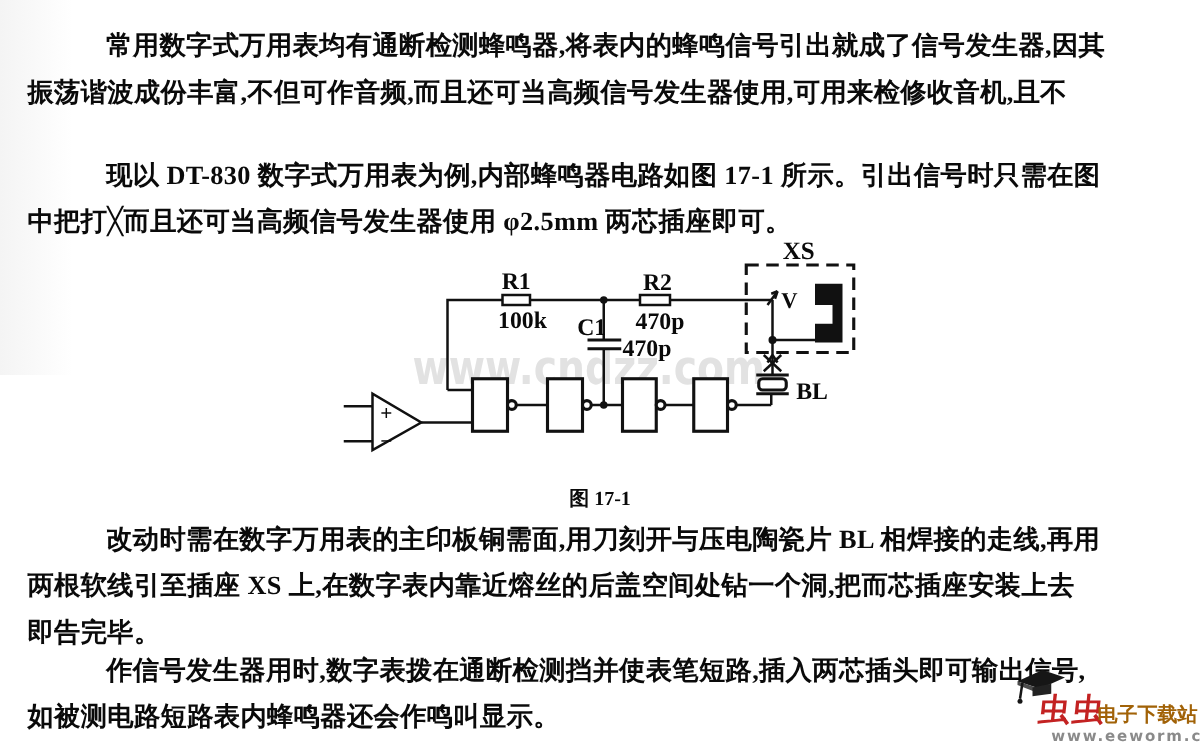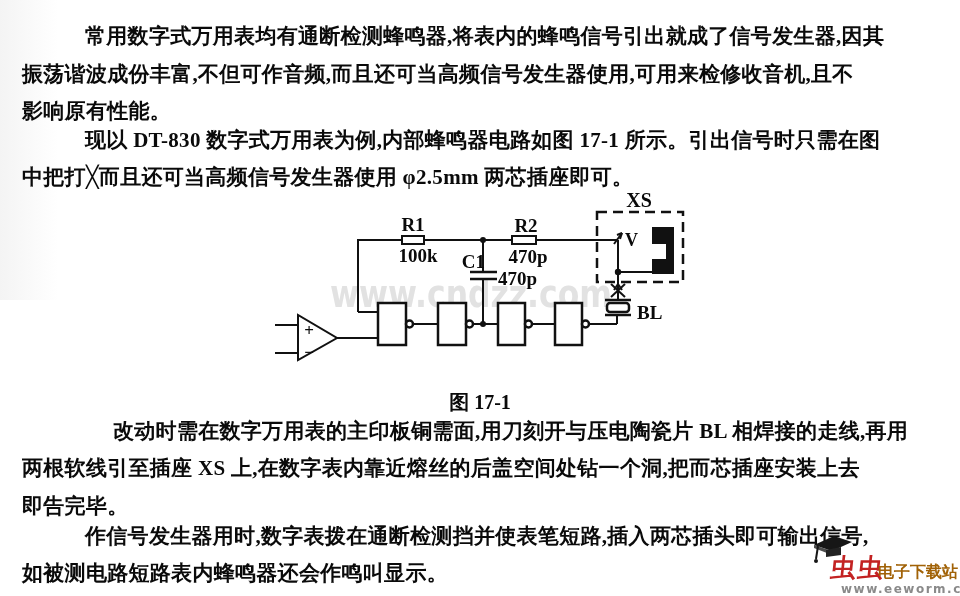--- a/index.html
+++ b/index.html
@@ -3,41 +3,40 @@
 <meta charset="utf-8">
 <style>
   html,body{margin:0;padding:0;background:#fff;}
   .page{position:relative;width:960px;height:596px;background:#ffffff;overflow:hidden;
         font-family:"Liberation Serif","DejaVu Serif",serif;color:#0a0a0a;padding-left:12px;}
   .edge-shade{position:absolute;left:0;top:140;width:58px;height:300px;
         background:linear-gradient(to right,#ebebeb,#ffffff);opacity:.55;pointer-events:none;}
   .tl{position:absolute;white-space:nowrap;font-weight:bold;font-size:21px;
       letter-spacing:0.3px;line-height:24px;}
   .caption{position:absolute;left:0;top:389px;width:960px;text-align:center;
-      font-weight:bold;font-size:20px;}
+      font-weight:bold;font-size:16px;}
   .figure-svg{position:absolute;left:258px;top:186px;}
   .logo-brand{position:absolute;left:831px;top:551px;font-size:25px;font-weight:bold;
       color:#c32222;transform:skewX(-6deg);letter-spacing:2px;}
   .logo-site{position:absolute;left:878px;top:562px;font-size:16px;font-weight:bold;color:#a16207;
       font-family:"DejaVu Sans","Liberation Sans",sans-serif;letter-spacing:0px;}
   .logo-url{position:absolute;left:841px;top:582px;font-size:12px;font-weight:bold;color:#8a8a8a;
       font-family:"DejaVu Sans","Liberation Sans",sans-serif;letter-spacing:1.5px;}
   .cap-svg{position:absolute;left:810px;top:533px;}
   svg text{font-family:"Liberation Serif","DejaVu Serif",serif;font-weight:bold;fill:#0a0a0a;}
   svg .wm{font-family:"DejaVu Sans","Liberation Sans",sans-serif;fill:#e2e2e2;font-weight:bold;}
 </style>
 </head>
 <body>
 
 <div class="page">
   <div class="edge-shade"></div>
 
   <div class="tl" style="left:85px;top:24px;">常用数字式万用表均有通断检测蜂鸣器,将表内的蜂鸣信号引出就成了信号发生器,因其</div>
   <div class="tl" style="left:22px;top:62px;">振荡谐波成份丰富,不但可作音频,而且还可当高频信号发生器使用,可用来检修收音机,且不</div>
-  <div class="tl" style="left:22px;top:99px;">影响原有性能。</div>
 
   <div class="tl" style="left:85px;top:128px;">现以 DT-830 数字式万用表为例,内部蜂鸣器电路如图 17-1 所示。引出信号时只需在图</div>
   <div class="tl" style="left:22px;top:165px;">中把打╳而且还可当高频信号发生器使用 φ2.5mm 两芯插座即可。</div>
 
   <svg class="figure-svg" width="440" height="200" viewBox="0 0 440 200">
 
     <text class="wm" x="72" y="121" font-size="38" textLength="282" lengthAdjust="spacingAndGlyphs">www.cndzz.com</text>
 
     <g stroke="#111" stroke-width="2" fill="none">
 
@@ -122,21 +121,21 @@
 
     <g fill="#111">
       <circle cx="225" cy="54" r="3"></circle>
       <circle cx="360" cy="86" r="3.2"></circle>
       <circle cx="225" cy="138" r="3"></circle>
     </g>
   </svg>
 
   <div class="caption">图 17-1</div>
 
-  <div class="tl" style="left:85px;top:419px;margin-left:28px;">改动时需在数字万用表的主印板铜需面,用刀刻开与压电陶瓷片 BL 相焊接的走线,再用</div>
+  <div class="tl" style="left:85px;top:419px;">改动时需在数字万用表的主印板铜需面,用刀刻开与压电陶瓷片 BL 相焊接的走线,再用</div>
   <div class="tl" style="left:22px;top:456px;">两根软线引至插座 XS 上,在数字表内靠近熔丝的后盖空间处钻一个洞,把而芯插座安装上去</div>
   <div class="tl" style="left:85px;top:524px;">作信号发生器用时,数字表拨在通断检测挡并使表笔短路,插入两芯插头即可输出信号,</div>
 
   <div class="tl" style="left:22px;top:494px;">即告完毕。</div>
   <div class="tl" style="left:22px;top:561px;">如被测电路短路表内蜂鸣器还会作鸣叫显示。</div>
 
   <svg class="cap-svg" width="46" height="34" viewBox="0 0 46 34">
     <polygon points="4,12 24,3 42,9 22,18" fill="#161616"></polygon>
     <polygon points="4,12 22,18 22,22 4,15" fill="#4d4d4d"></polygon>
     <polygon points="16,17 31,14 31,22 16,24" fill="#222"></polygon>

